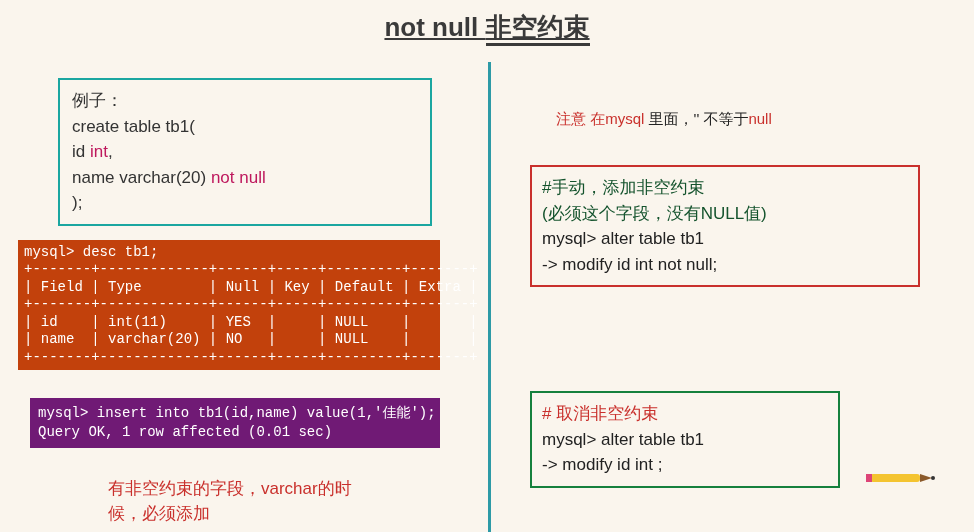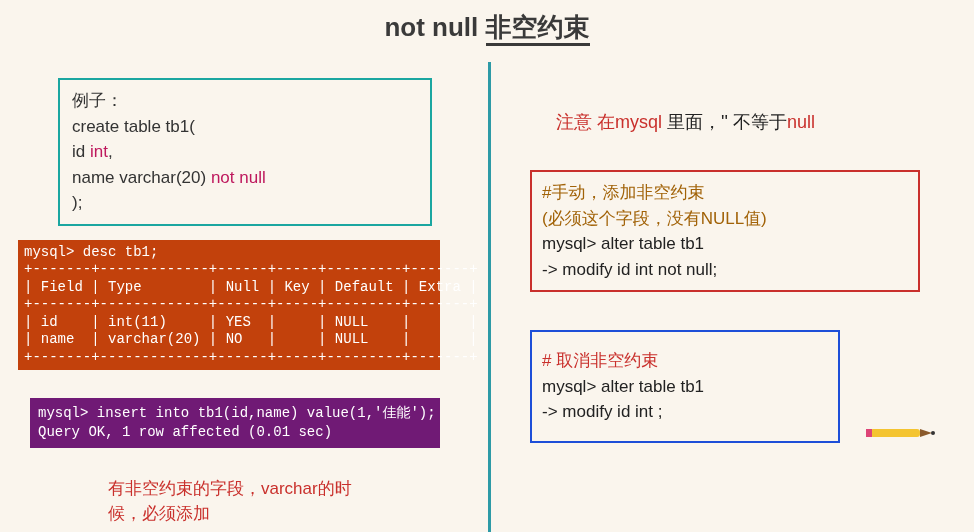--- a/index.html
+++ b/index.html
@@ -10,20 +10,21 @@
     font-family: "Microsoft YaHei", Arial, sans-serif;
     position: relative;
     overflow: hidden;
   }
   .title {
     text-align: center;
     font-size: 26px;
     font-weight: bold;
     color: #3a3a3a;
     padding-top: 10px;
+    text-decoration: underline;
   }
   .title .underline { border-bottom: 3px solid #3a3a3a; padding-bottom: 1px; }
   .divider {
     position: absolute;
     left: 488px;
     top: 62px;
     width: 3px;
     height: 470px;
     background: #2d9aa6;
   }
@@ -60,37 +61,37 @@
     line-height: 1.35;
   }
   .note-red {
     color: #c9302c;
     font-size: 17px;
     margin: 28px 0 0 108px;
     line-height: 1.5;
   }
   .warn {
     color: #c9302c;
-    font-size: 18px;
+    font-size: 15px;
     margin: 50px 0 0 56px;
   }
   .warn .blk { color: #222; }
   .redbox {
     border: 2px solid #c9302c;
     margin: 36px 40px 0 30px;
     padding: 8px 10px;
     font-size: 17px;
     line-height: 1.5;
   }
-  .redbox .hash { color: #a16207; }
+  .redbox .hash { color: #14532d; }
   .redbox .cmd { color: #222; }
   .redbox2 {
-    border: 2px solid #1d4ed8;
-    margin: 38px 120px 0 30px;
-    padding: 16px 10px;
+    border: 2px solid #15803d;
+    margin: 104px 120px 0 30px;
+    padding: 8px 10px;
     font-size: 17px;
     line-height: 1.5;
   }
   .redbox2 .hash { color: #c9302c; }
   .redbox2 .cmd { color: #222; }
   .pencil {
     position: absolute;
     right: 20px;
     bottom: 2px;
     width: 80px;

